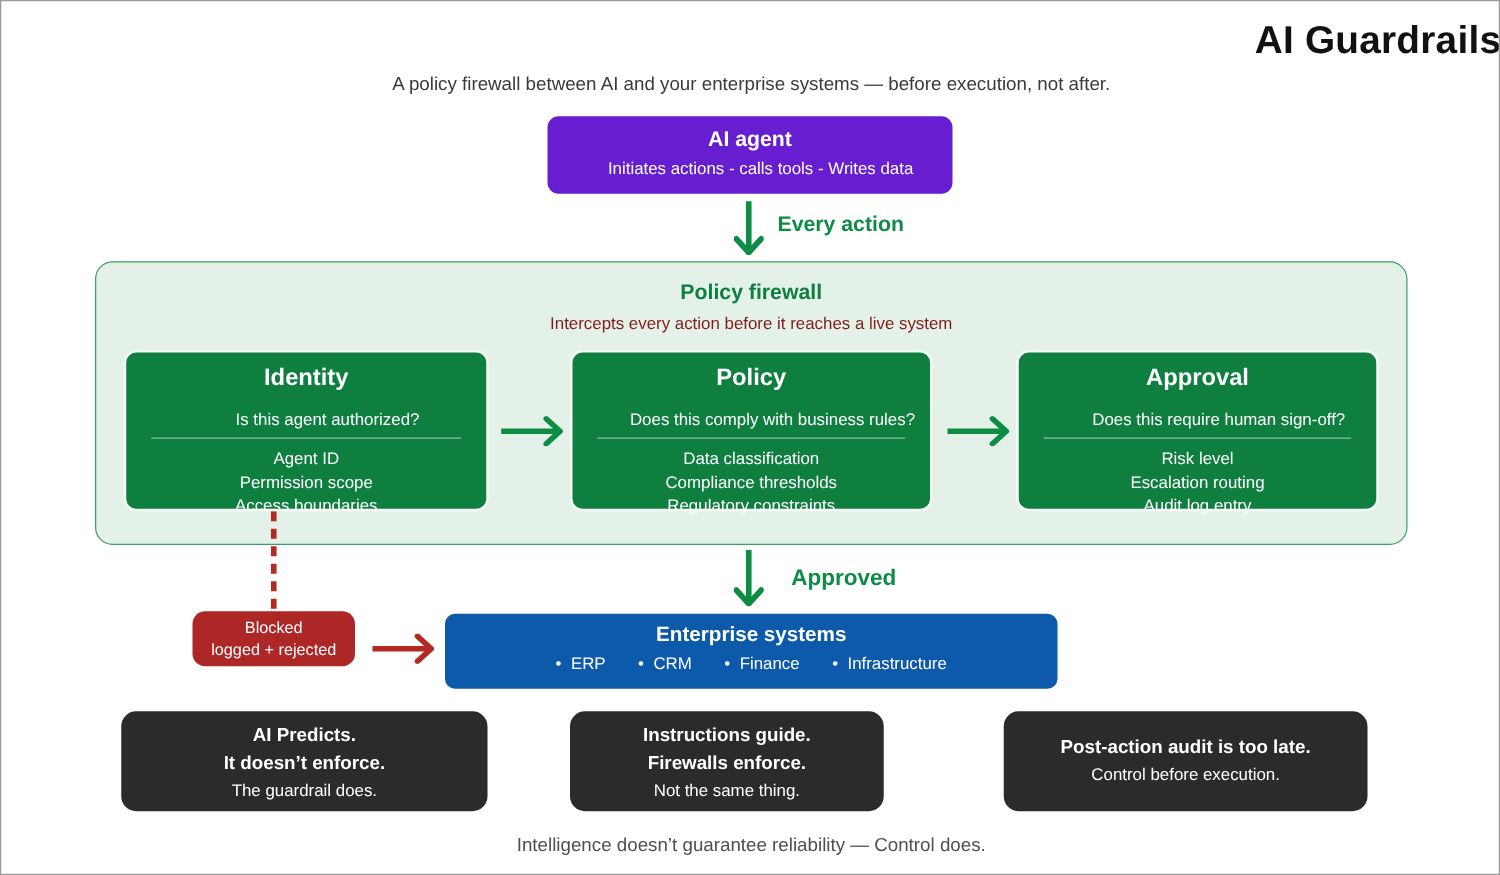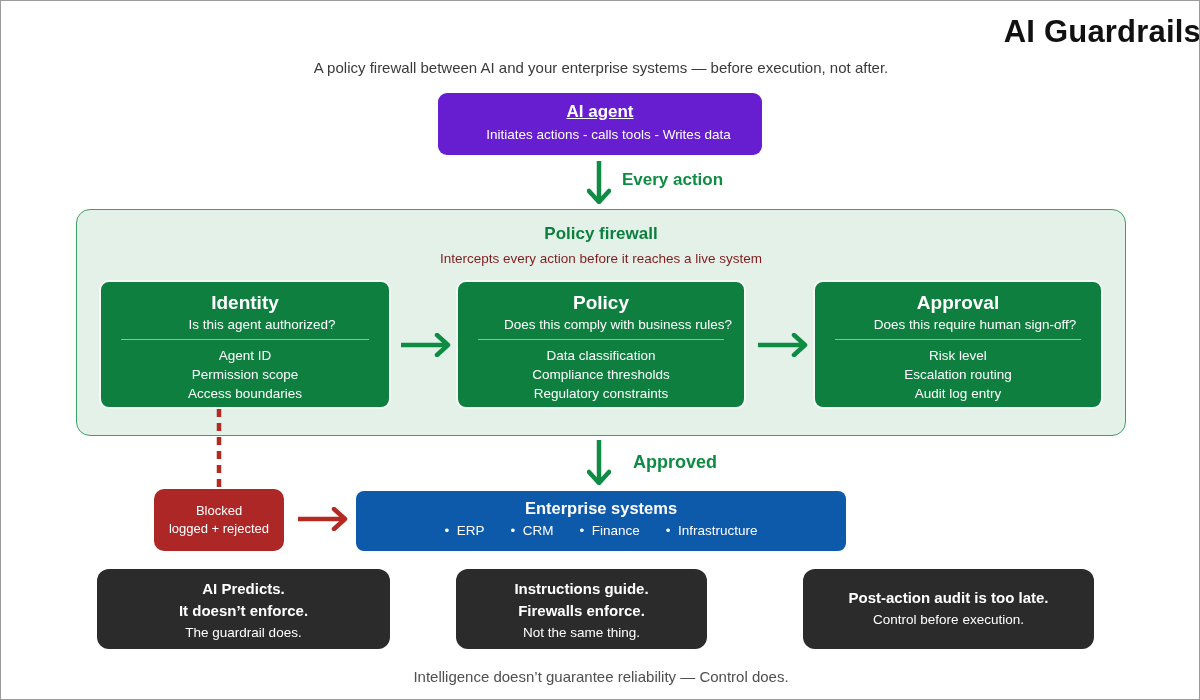--- a/index.html
+++ b/index.html
@@ -8,41 +8,41 @@
     font-family:"Liberation Sans","DejaVu Sans",sans-serif;
     box-sizing:border-box;border:1px solid #9b9b9b;
   }
   .abs{position:absolute;}
   .center{text-align:center;}
 
   .page-title{left:0;top:13px;width:1200px;font-size:31px;font-weight:bold;color:#111;letter-spacing:.2px;text-align:right;}
   .page-subtitle{left:0;top:58px;width:1200px;font-size:15px;color:#3a3a3a;}
 
   .agent-box{left:437px;top:92px;width:324px;height:62px;background:#671dd0;border-radius:9px;color:#fff;}
-  .agent-title{margin-top:9px;font-size:17px;font-weight:bold;text-decoration:underline;}
+  .agent-title{margin-top:9px;font-size:17px;font-weight:bold;}
   .agent-sub{margin-top:5px;font-size:13.5px;padding-left:17px;}
 
   .flow-label{font-weight:bold;color:#0e8c43;}
   .every-action{left:621px;top:169px;font-size:17px;}
   .approved{left:632px;top:451px;font-size:18px;}
 
   .firewall{left:75px;top:208px;width:1050px;height:227px;background:#e4f1e9;border:1px solid #3aa266;border-radius:14px;box-sizing:border-box;}
   .fw-title{left:75px;top:223px;width:1050px;font-size:17px;font-weight:bold;color:#0c7e3e;}
   .fw-sub{left:75px;top:250px;width:1050px;font-size:13.5px;color:#7f1d1d;}
 
   .stage{top:279px;height:129px;background:#0f7f3f;border:2px solid #f3faf6;border-radius:10px;color:#fff;box-sizing:border-box;}
   .stage-identity{left:98px;width:292px;}
   .stage-policy{left:455px;width:290px;}
   .stage-approval{left:812px;width:290px;}
   .stage-title{margin-top:10px;font-size:19px;font-weight:bold;}
-  .stage-q{margin-top:3px;font-size:13.5px;padding-left:34px;}
+  .stage-q{margin-top:14px;font-size:13.5px;padding-left:34px;}
   .stage-div{margin:7px auto 6px auto;width:86%;border:none;border-top:1px solid rgba(255,255,255,0.5);}
   .stage-item{font-size:13.5px;line-height:19px;}
 
-  .blocked-box{left:153px;top:488px;width:130px;height:62px;background:#ae2727;border-radius:10px;color:#fff;font-size:13px;line-height:18px;display:flex;flex-direction:column;justify-content:center;}
+  .blocked-box{left:153px;top:488px;width:130px;height:44px;background:#ae2727;border-radius:10px;color:#fff;font-size:13px;line-height:18px;display:flex;flex-direction:column;justify-content:center;}
   .enterprise-box{left:355px;top:490px;width:490px;height:60px;background:#0d59aa;border-radius:8px;color:#fff;}
   .ent-title{margin-top:8px;font-size:16.5px;font-weight:bold;}
   .ent-items{margin-top:5px;font-size:13.5px;display:flex;justify-content:center;gap:26px;}
   .ent-item::before{content:"•\00a0\00a0";}
 
   .takeaway{top:568px;height:80px;background:#2b2b2b;border-radius:12px;color:#fff;box-sizing:border-box;}
   .tk1{left:96px;width:293px;}
   .tk2{left:455px;width:251px;}
   .tk3{left:802px;width:291px;display:flex;flex-direction:column;justify-content:center;}
   .tk-bold{font-size:15px;font-weight:bold;line-height:22px;}

